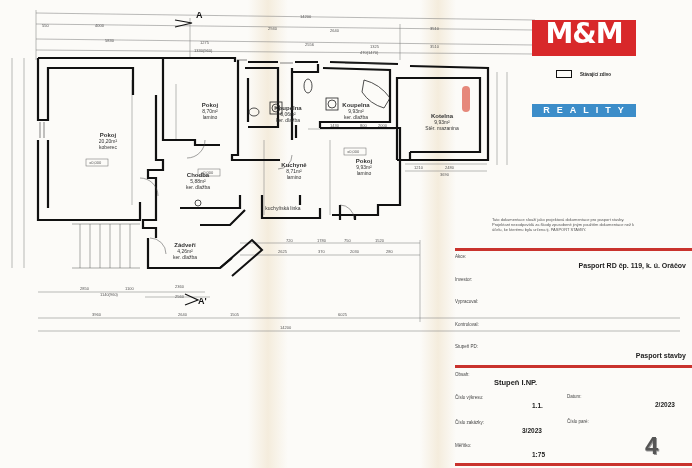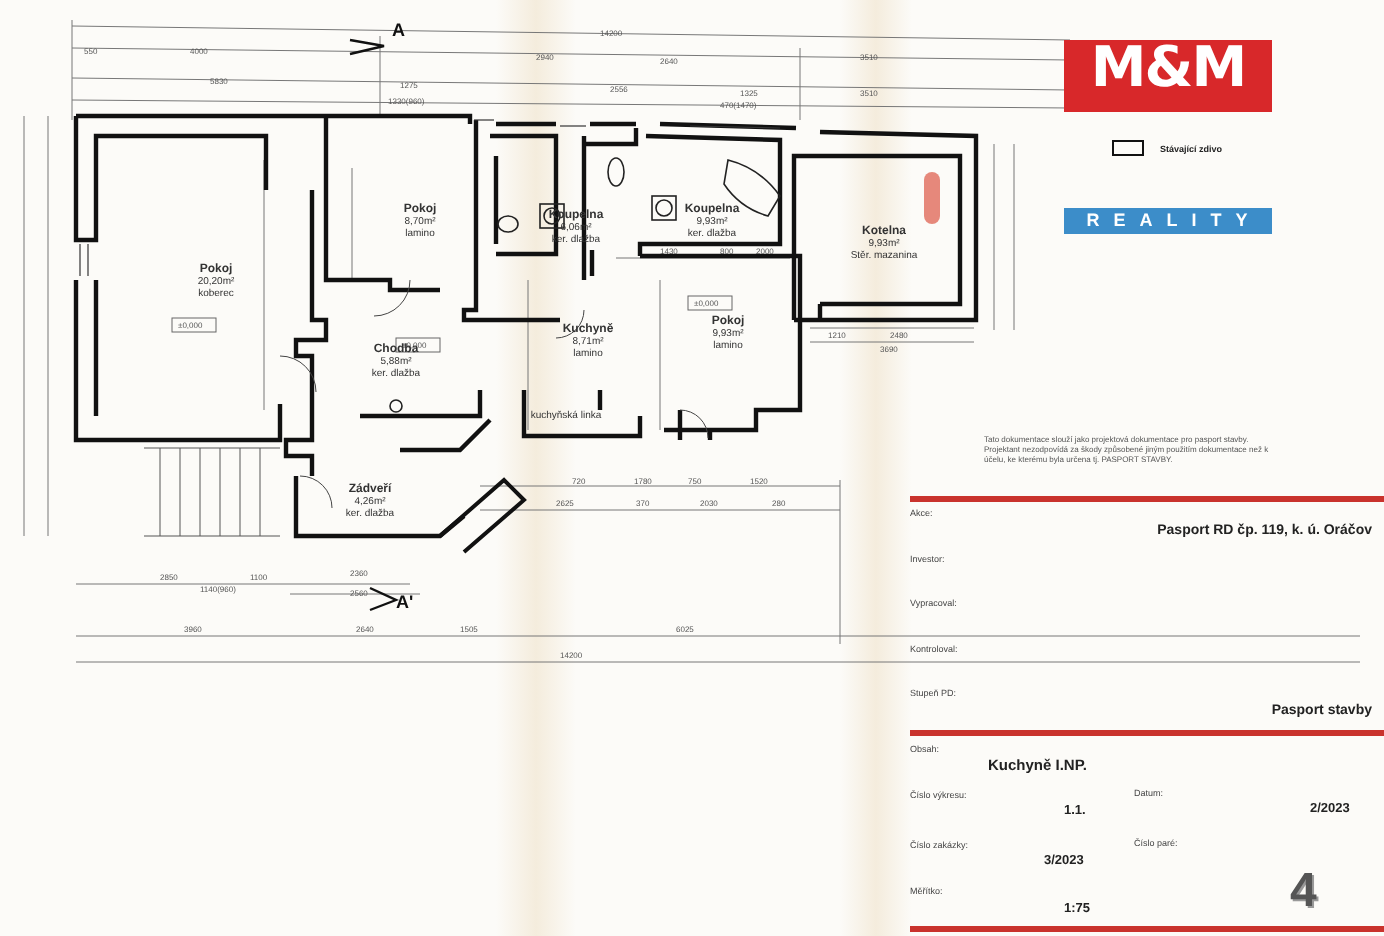--- a/index.html
+++ b/index.html
@@ -260,21 +260,21 @@
     <div class="tb-line" style="left:455px;top:248px;width:237px;"></div>
     <div class="tb-label" style="left:455px;top:254px;">Akce:</div>
     <div class="tb-value" style="right:6px;top:262px;font-size:7px;">Pasport RD čp. 119, k. ú. Oráčov</div>
     <div class="tb-label" style="left:455px;top:277px;">Investor:</div>
     <div class="tb-label" style="left:455px;top:299px;">Vypracoval:</div>
     <div class="tb-label" style="left:455px;top:322px;">Kontroloval:</div>
     <div class="tb-label" style="left:455px;top:344px;">Stupeň PD:</div>
     <div class="tb-value" style="right:6px;top:352px;font-size:7px;">Pasport stavby</div>
     <div class="tb-line" style="left:455px;top:365px;width:237px;"></div>
     <div class="tb-label" style="left:455px;top:372px;">Obsah:</div>
-    <div class="tb-value" style="left:494px;top:378px;font-size:7.5px;">Kuchyně I.NP.</div>
+    <div class="tb-value" style="left:494px;top:378px;font-size:7.5px;">Stupeň I.NP.</div>
     <div class="tb-label" style="left:455px;top:395px;">Číslo výkresu:</div>
     <div class="tb-value" style="left:532px;top:402px;font-size:6.5px;">1.1.</div>
     <div class="tb-label" style="left:567px;top:394px;">Datum:</div>
     <div class="tb-value" style="left:655px;top:401px;font-size:6.5px;">2/2023</div>
     <div class="tb-label" style="left:455px;top:420px;">Číslo zakázky:</div>
     <div class="tb-value" style="left:522px;top:427px;font-size:6.5px;">3/2023</div>
     <div class="tb-label" style="left:567px;top:419px;">Číslo paré:</div>
     <div class="sheet-num">4</div>
     <div class="tb-label" style="left:455px;top:443px;">Měřítko:</div>
     <div class="tb-value" style="left:532px;top:451px;font-size:6.5px;">1:75</div>

